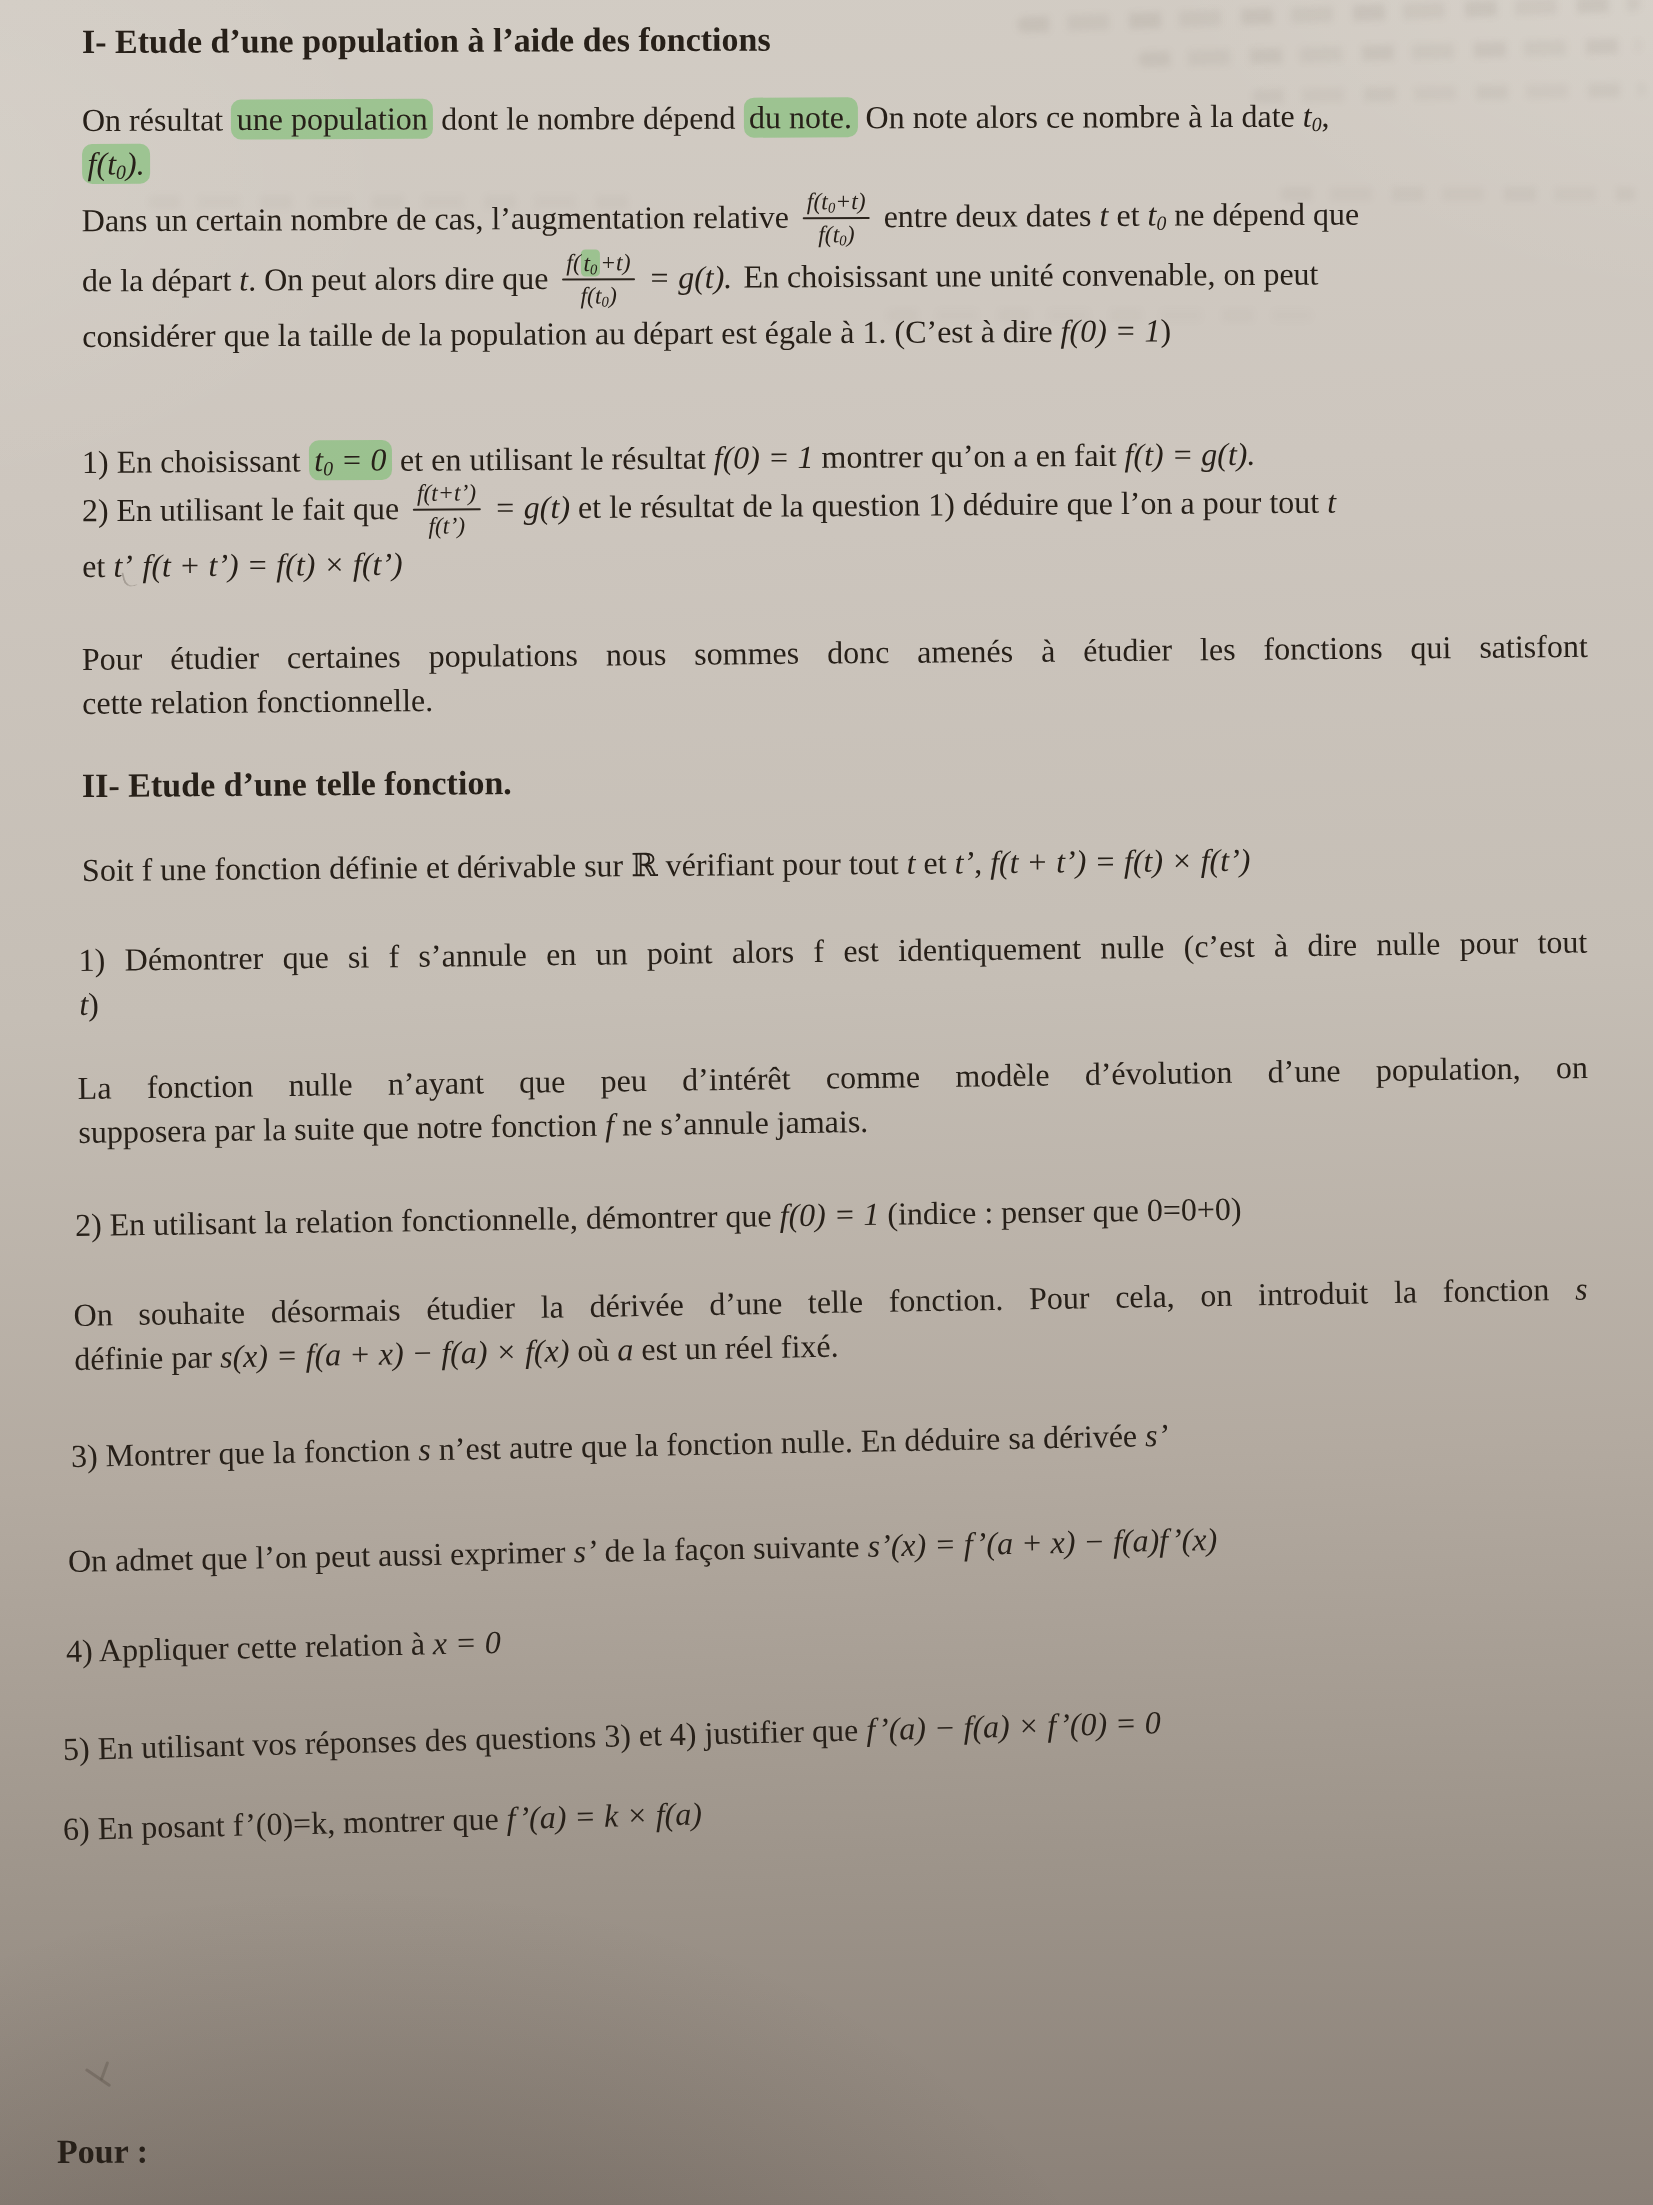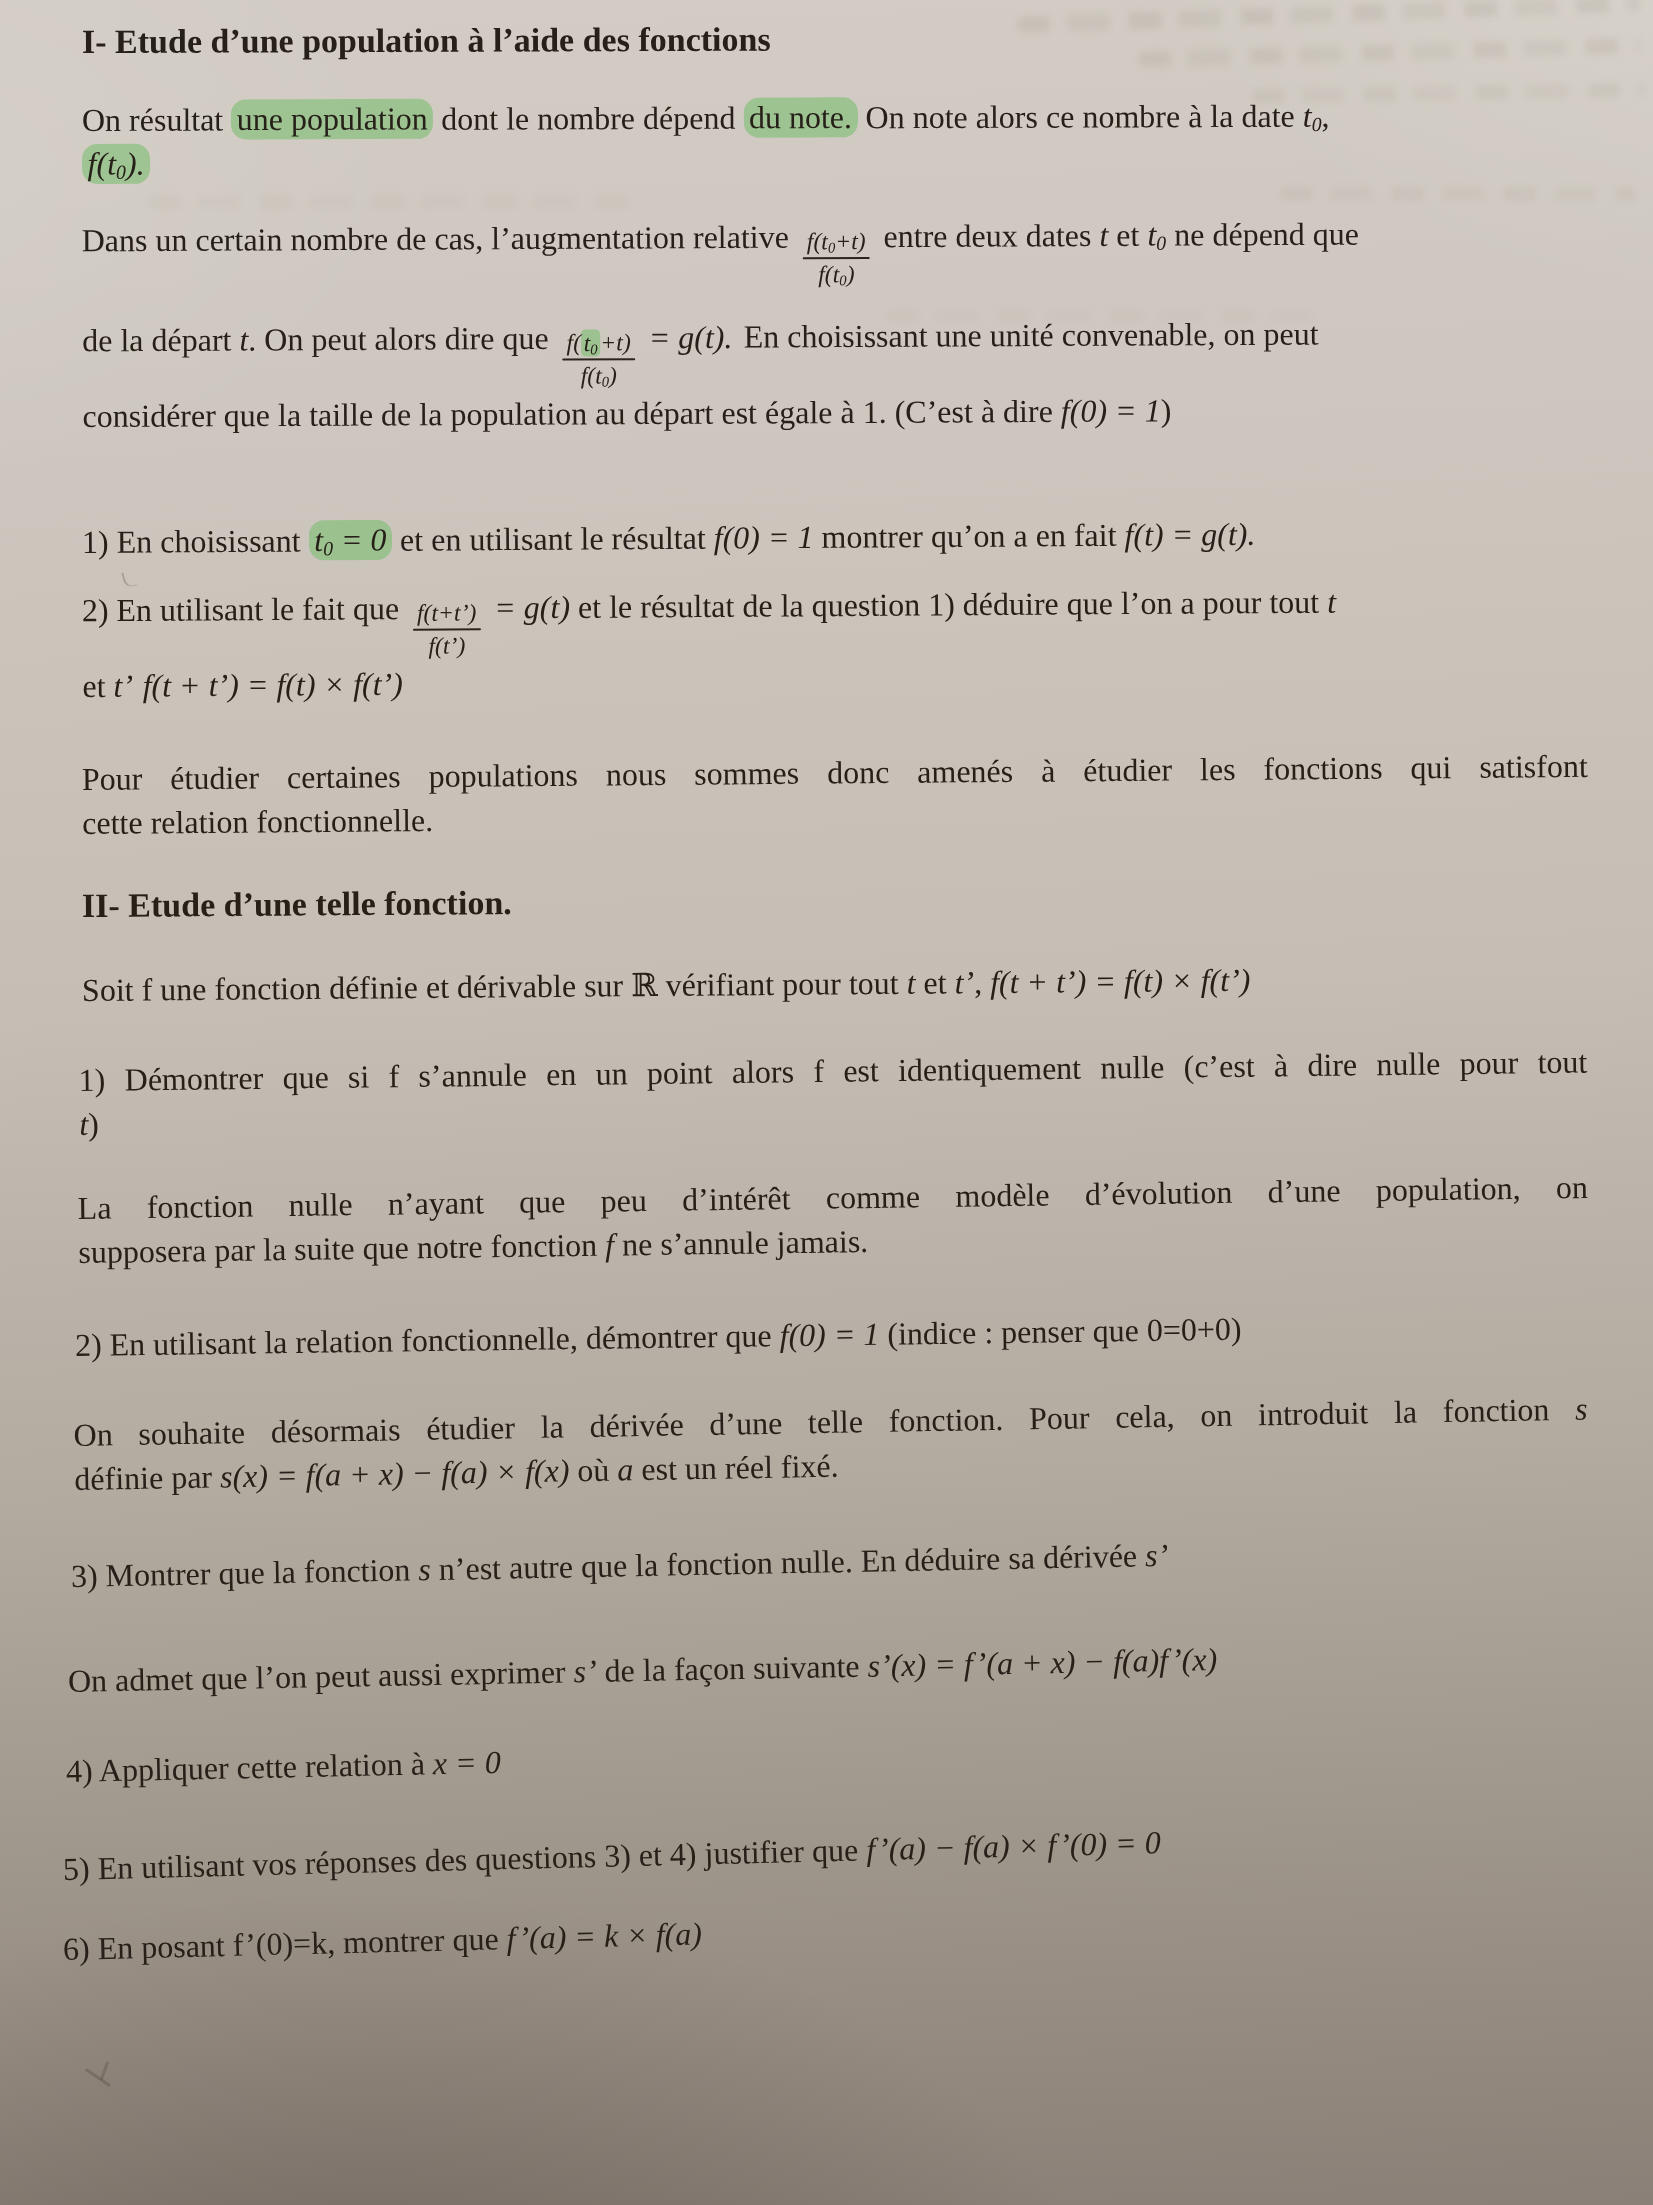--- a/index.html
+++ b/index.html
@@ -19,25 +19,25 @@
   .bleed{position:absolute;border-radius:7.7px;filter:blur(3.8px);pointer-events:none;
     background:repeating-linear-gradient(90deg, rgba(110,100,88,0.20) 0 32px, transparent 32px 50px, rgba(110,100,88,0.15) 50px 92px, transparent 92px 112px);}
   .content{position:absolute;left:82px;top:20px;width:1506px;font-size:32px;line-height:44px;}
   .block{transform-origin:left center;}
   .line{display:block;}
   .jf{text-align:justify;text-align-last:justify;}
   .title{font-weight:bold;font-size:34px;}
   .m{font-style:italic;}
   .bb{font-family:"DejaVu Serif","DejaVu Sans",serif;}
   sub{font-size:0.62em;vertical-align:-0.22em;line-height:0;}
-  .hl{background-color:rgba(125,190,115,0.62);mix-blend-mode:multiply;border-radius:15px;padding:1.6px 5.5px;}
+  .hl{background-color:rgba(125,190,115,0.62);mix-blend-mode:multiply;border-radius:10px;padding:1.6px 5.5px;}
   .hl-sm{background-color:rgba(125,190,115,0.62);mix-blend-mode:multiply;border-radius:4.4px;padding:0.5px 2.7px;}
   .frac{display:inline-flex;flex-direction:column;align-items:center;vertical-align:middle;
         font-size:0.74em;line-height:1.12;margin:0 5.5px;transform:translateY(-0.08em);font-style:italic;}
-  .frac .num{padding:0 4.4px 0.5px;margin-top:40px;}
+  .frac .num{padding:0 4.4px 0.5px;}
   .frac .bar{align-self:stretch;height:2.7px;background:#2b241d;margin:1.6px 0 2.2px;border-radius:1.1px;}
   .frac .den{padding:0 4.4px;}
   .gap-after{margin-left:0.35em;}
   .sp{margin-left:0.3em;}
   
   .pen-tick{position:absolute;left:83px;top:2076px;pointer-events:none;}
   .pen-tick .t1{position:absolute;width:29.5px;height:3.3px;background:rgba(92,84,74,0.42);transform:rotate(34deg);border-radius:1.6px;}
   .pen-tick .t2{position:absolute;left:19.7px;top:-15.3px;width:3.3px;height:19.7px;background:rgba(92,84,74,0.38);transform:rotate(20deg);border-radius:1.6px;}
   .pen-small{position:absolute;left:123px;top:571px;width:11px;height:15.3px;border-left:2.2px solid rgba(95,87,77,0.35);
              border-bottom:1.6px solid rgba(95,87,77,0.28);border-radius:0 0 0 8.8px;transform:rotate(-14deg);pointer-events:none;}

